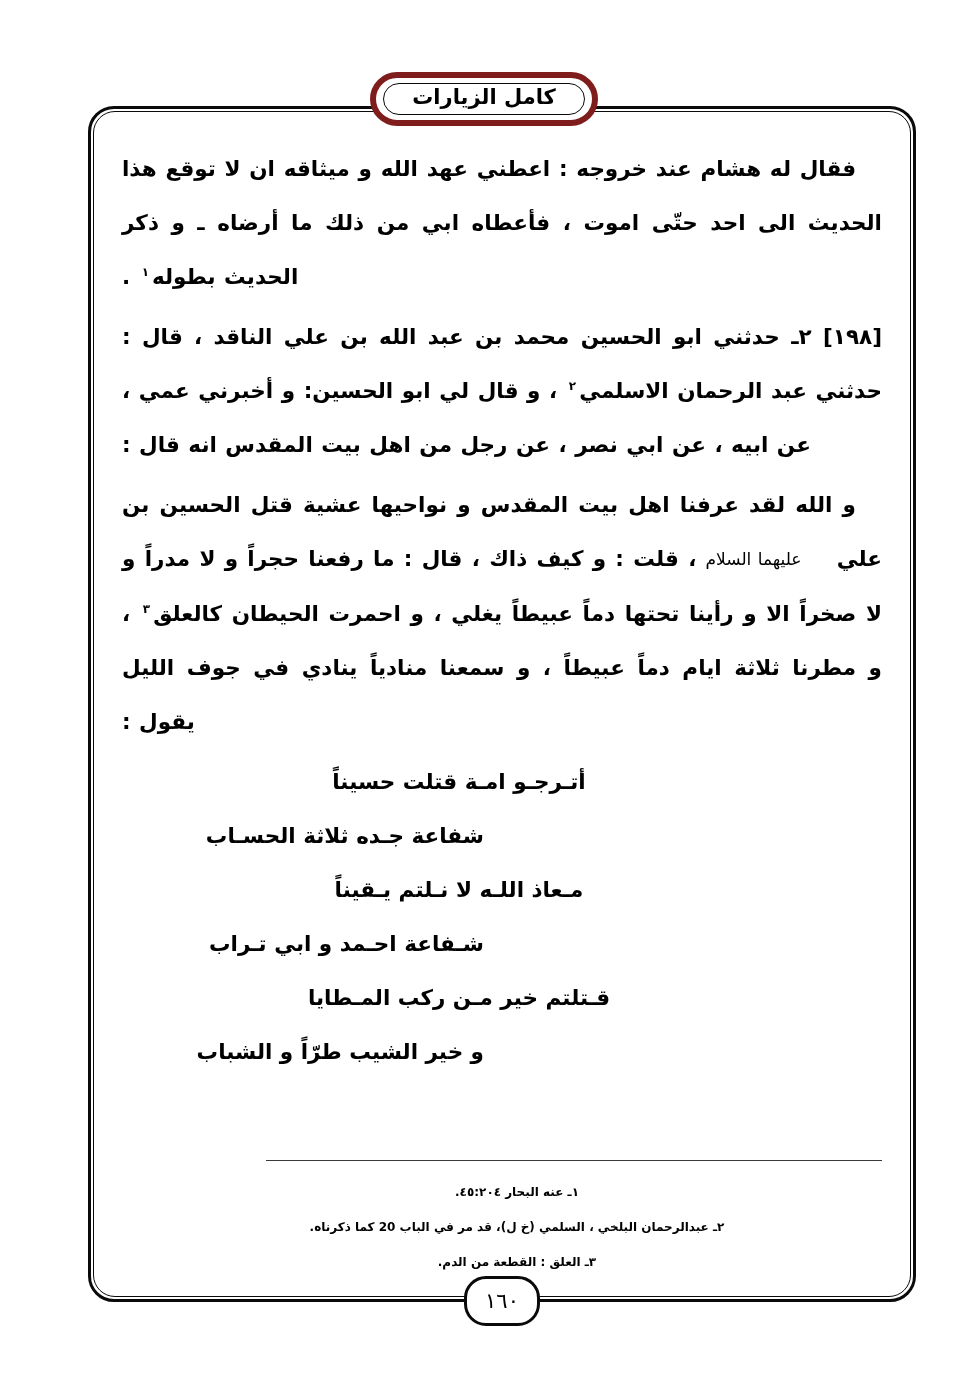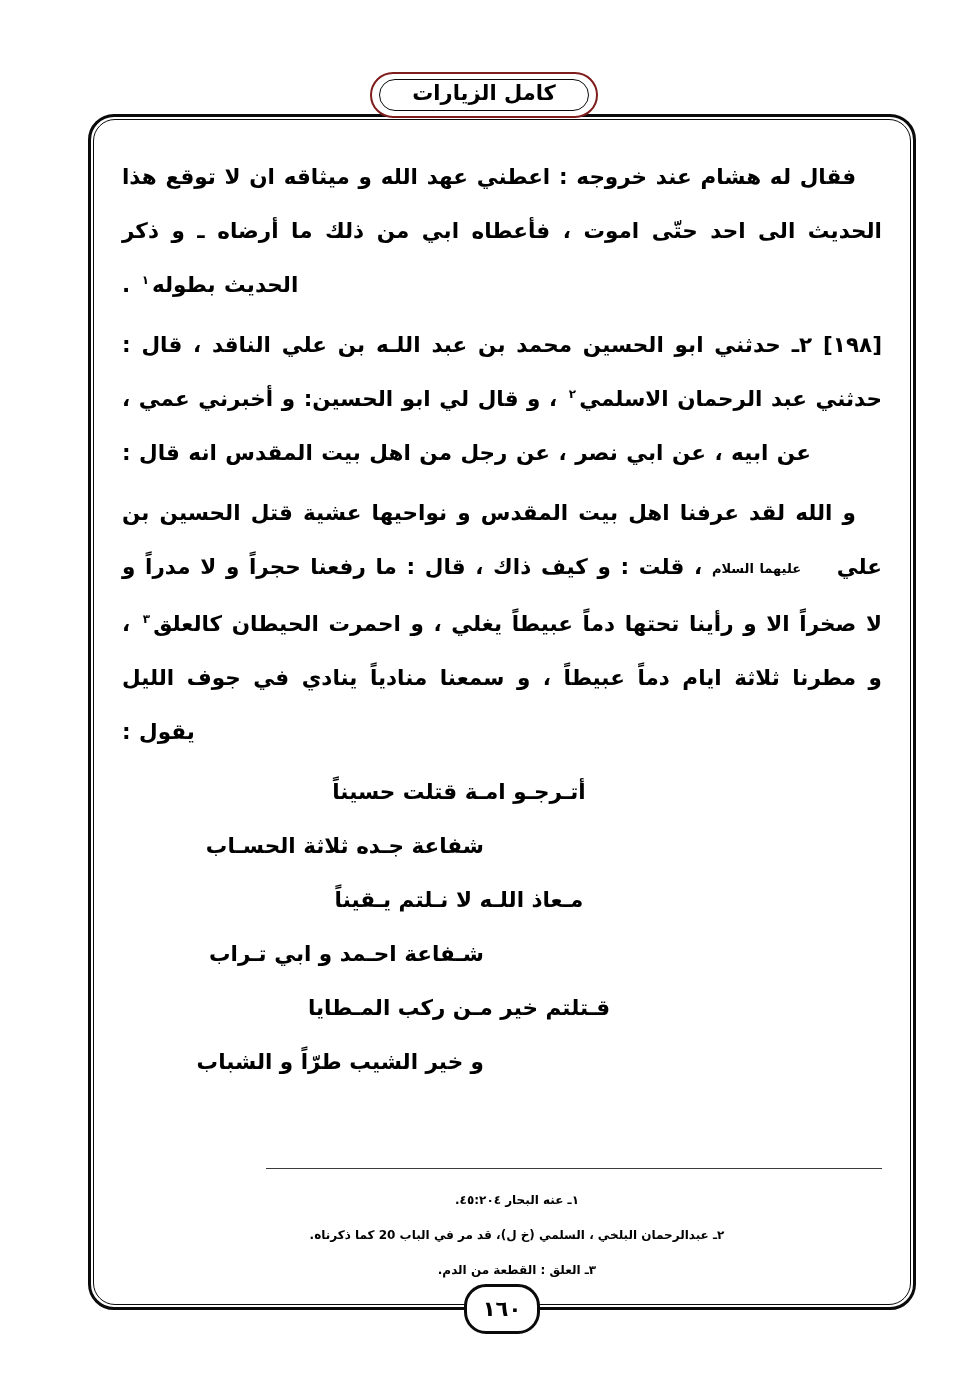--- a/index.html
+++ b/index.html
@@ -15,21 +15,21 @@
     position: relative;
     font-family: "DejaVu Sans", "Liberation Sans", sans-serif;
     color: #000000;
     overflow: hidden;
   }
 
   
   .page {
     position: absolute;
     left: 88px;
-    top: 114px;
+    top: 106px;
     width: 828px;
     height: 1196px;
   }
 
   .frame-outer {
     position: absolute;
     inset: 0;
     border: 3px solid #0a0a0a;
     border-radius: 26px;
   }
@@ -45,21 +45,21 @@
   }
 
   
   .title-badge {
     position: absolute;
     left: 50%;
     top: 72px;
     transform: translate(-50%, 0);
     z-index: 5;
     background: #ffffff;
-    border: 2px solid #7f1d1d;
+    border: 6px solid #7f1d1d;
     border-radius: 30px;
     padding: 6px 30px 10px 30px;
     min-width: 228px;
     text-align: center;
   }
   .title-badge::after {
     content: "";
     position: absolute;
     left: 7px;
     top: 5px;
@@ -91,21 +91,21 @@
     border: 3px solid #0a0a0a;
     border-radius: 22px;
     width: 76px;
     height: 50px;
     display: flex;
     align-items: center;
     justify-content: center;
   }
   .pagenum-badge .n {
     font-size: 21px;
-    font-weight: 700;
+    font-weight: 400;
     letter-spacing: 1px;
   }
 
   
   .content {
     position: absolute;
     left: 34px;
     right: 34px;
     top: 34px;
     bottom: 22px;
@@ -131,22 +131,22 @@
 
   sup.fnref {
     font-size: 12px;
     font-weight: 700;
     vertical-align: super;
     line-height: 0;
     padding: 0 3px;
   }
 
   .honor {
-    font-size: 13px;
-    font-weight: 700;
+    font-size: 17px;
+    font-weight: 400;
     letter-spacing: -1px;
     display: inline-block;
     transform: translateY(-1px);
   }
 
   
   .poem {
     margin-top: 2px;
   }
   .poem .line {
@@ -186,21 +186,21 @@
 
   <div class="frame-outer"></div>
   <div class="frame-inner"></div>
 
   <div class="content">
 
     <div class="body-text">
 
       <p class="para indent"><span>فقال له هشام عند خروجه : اعطني عهد الله و ميثاقه ان لا توقع هذا الحديث الى احد حتّى اموت ، فأعطاه ابي من ذلك ما أرضاه ـ و ذكر الحديث بطوله</span><sup class="fnref">١</sup> .</p>
 
-      <p class="para"><span>[١٩٨] ٢</span><span>ـ حدثني ابو الحسين محمد بن عبد اللـه بن علي الناقد ، قال : حدثني عبد الرحمان الاسلمي</span><sup class="fnref">٢</sup><span> ، و قال لي ابو الحسين: و أخبرني عمي ، عن ابيه ، عن ابي نصر ، عن رجل من اهل بيت المقدس انه قال :</span></p>
+      <p class="para"><span>[١٩٨] ٢</span><span>ـ حدثني ابو الحسين محمد بن عبد الله بن علي الناقد ، قال : حدثني عبد الرحمان الاسلمي</span><sup class="fnref">٢</sup><span> ، و قال لي ابو الحسين: و أخبرني عمي ، عن ابيه ، عن ابي نصر ، عن رجل من اهل بيت المقدس انه قال :</span></p>
 
       <p class="para indent"><span>و الله لقد عرفنا اهل بيت المقدس و نواحيها عشية قتل الحسين بن علي</span> <span class="honor">عليهما السلام</span><span> ، قلت : و كيف ذاك ، قال : ما رفعنا حجراً و لا مدراً و لا صخراً الا و رأينا تحتها دماً عبيطاً يغلي ، و احمرت الحيطان كالعلق</span><sup class="fnref">٣</sup><span> ، و مطرنا ثلاثة ايام دماً عبيطاً ، و سمعنا منادياً ينادي في جوف الليل يقول :</span></p>
 
       <div class="poem">
         <div class="line first">أتـرجـو امـة قتلت حسيناً</div>
         <div class="line second">شفاعة جـده ثلاثة الحسـاب</div>
         <div class="line first">مـعاذ اللـه لا نـلتم يـقيناً</div>
         <div class="line second">شـفاعة احـمد و ابي تـراب</div>
         <div class="line first">قـتلتم خير مـن ركب المـطايا</div>
         <div class="line second">و خير الشيب طرّاً و الشباب</div>

